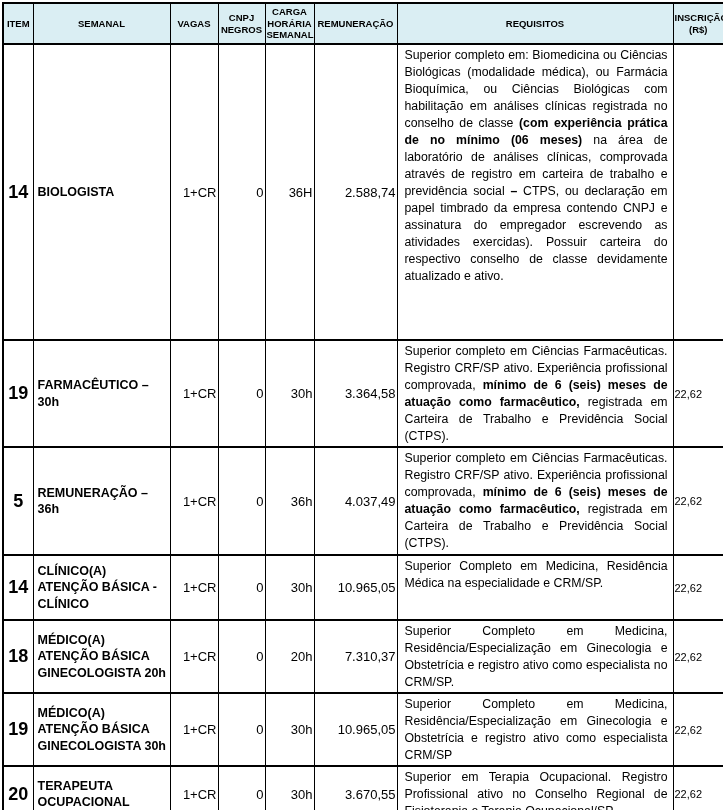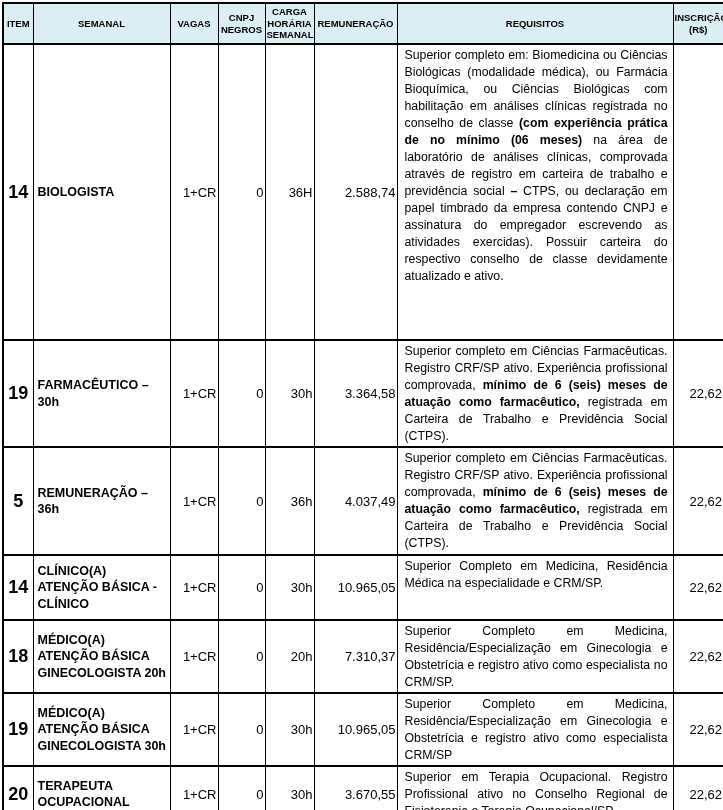--- a/index.html
+++ b/index.html
@@ -71,22 +71,22 @@
     padding: 1px;
   }
   td.req {
     font-size: 12.3px;
     text-align: justify;
     vertical-align: top;
     padding: 2px 5px 1px 7px;
     line-height: 17px;
   }
   td.ins {
-    font-size: 13px;
-    text-align: right;
+    font-size: 11px;
+    text-align: left;
     vertical-align: middle;
     padding: 1px;
   }
   tr.r14 { height: 296px; }
   tr.r15 { height: 106px; }
   tr.r16 { height: 108px; }
   tr.r17 { height: 65px; }
   tr.r18 { height: 70px; }
   tr.r19 { height: 66px; }
   tr.r20 { height: 51px; }

